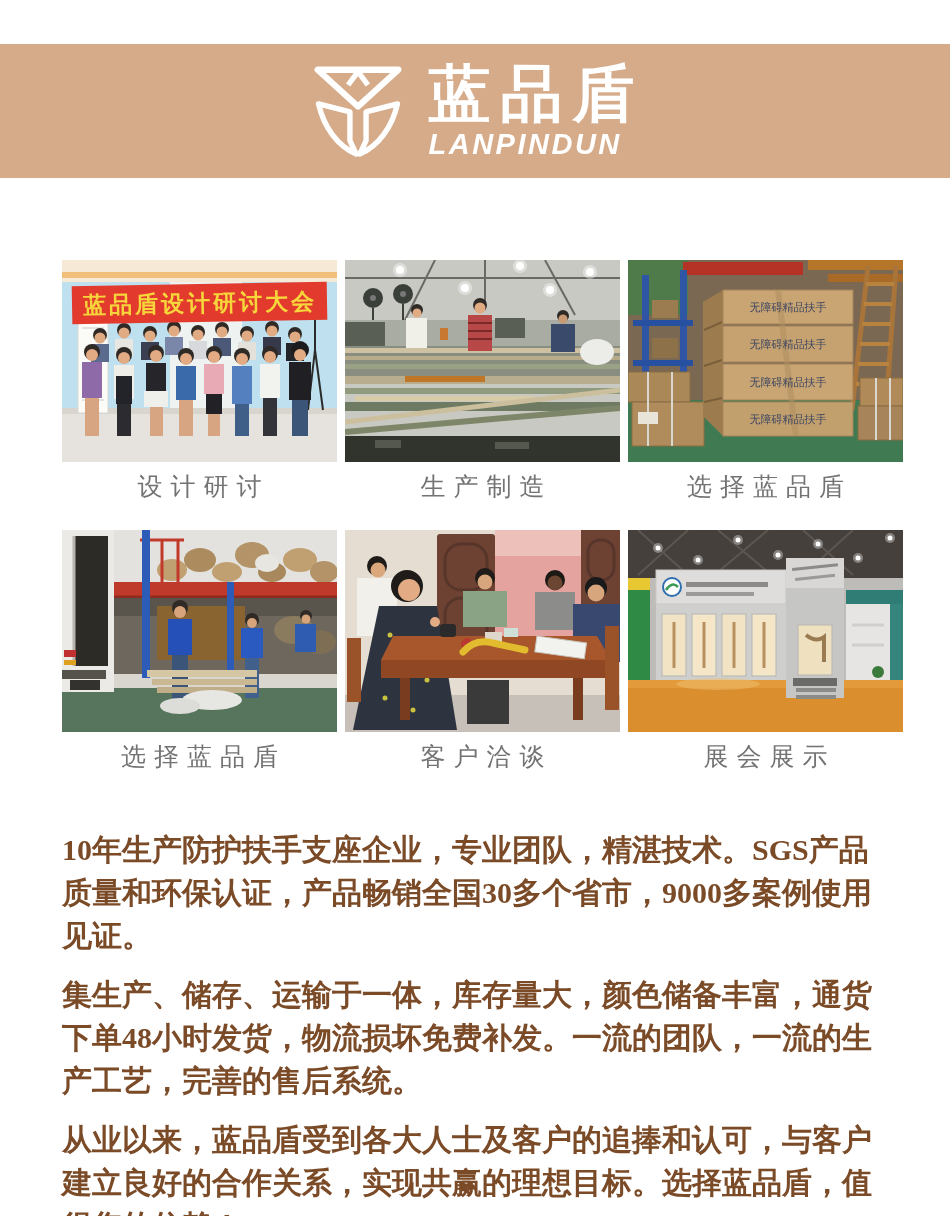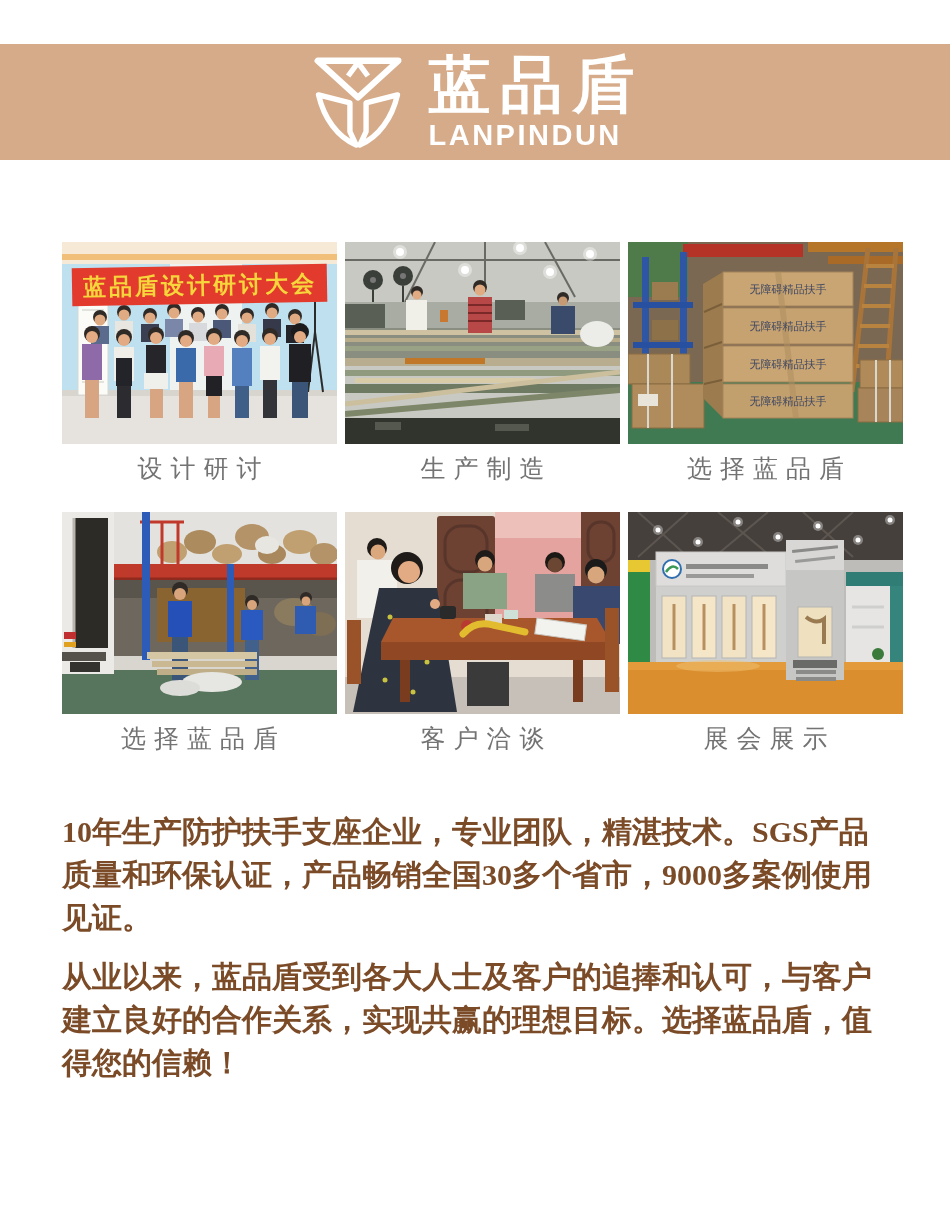--- a/index.html
+++ b/index.html
@@ -1,23 +1,23 @@
 <!DOCTYPE html>
 <html><head>
 <meta charset="utf-8">
 <style>
   html,body{margin:0;padding:0;background:#fff;}
   .page{width:950px;height:1216px;margin:0 auto;background:#fff;position:relative;overflow:hidden;
         font-family:"Liberation Sans","DejaVu Sans",sans-serif;}
   
-  .brand-header{margin-top:44px;height:116px;background:#d6ab89;display:flex;align-items:center;justify-content:center;}
+  .brand-header{margin-top:44px;height:134px;background:#d6ab89;display:flex;align-items:center;justify-content:center;}
   .logo{display:flex;align-items:center;gap:19px;}
   .logo-icon{width:104px;height:112px;display:block;}
   .brand-cn{font-size:62px;font-weight:700;color:#fff;letter-spacing:10px;line-height:1;white-space:nowrap;}
-  .brand-en{font-size:29px;font-weight:700;color:#fff;letter-spacing:2.5px;line-height:1;margin-top:5px;white-space:nowrap;}
+  .brand-en{font-size:29px;font-weight:700;color:#fff;letter-spacing:2.5px;line-height:1;margin-top:5px;white-space:nowrap;font-style:italic;}
   
   .gallery{display:grid;grid-template-columns:repeat(3,275px);column-gap:8px;row-gap:0;margin:78px 0 0 58px;}
   .gallery figure{margin:4px;width:275px;height:262px;}
   .photo{width:275px;height:202px;display:block;background:#ddd;}
   figcaption{height:60px;box-sizing:border-box;padding-top:8px;padding-left:8px;text-align:center;
              color:#737373;font-size:25px;letter-spacing:8px;
              font-family:"Liberation Serif","DejaVu Serif",serif;white-space:nowrap;}
   
   .about{margin:32px 46px 0 46px;color:#7b4b28;font-size:30px;line-height:43px;font-weight:700;}
   .about p{margin:16px;font-family:Liberation Serif, serif;}
@@ -505,16 +505,17 @@
           <rect x="168" y="165" width="40" height="4" fill="#8a8a88"></rect>
         </g>
         <ellipse cx="90" cy="154" rx="42" ry="6" fill="#f0c070" opacity="0.5"></ellipse>
       </svg>
       <figcaption>展会展示</figcaption>
     </figure>
   </div>
 
   <div class="about">
     <p>10年生产防护扶手支座企业，专业团队，精湛技术。SGS产品质量和环保认证，产品畅销全国30多个省市，9000多案例使用见证。</p>
+    <p>集生产、储存、运输于一体，库存量大，颜色储备丰富，通货下单48小时发货，物流损坏免费补发。一流的团队，一流的生产工艺，完善的售后系统。</p>
     <p>从业以来，蓝品盾受到各大人士及客户的追捧和认可，与客户建立良好的合作关系，实现共赢的理想目标。选择蓝品盾，值得您的信赖！</p>
   </div>
 
 </div>
 
 </body></html>

